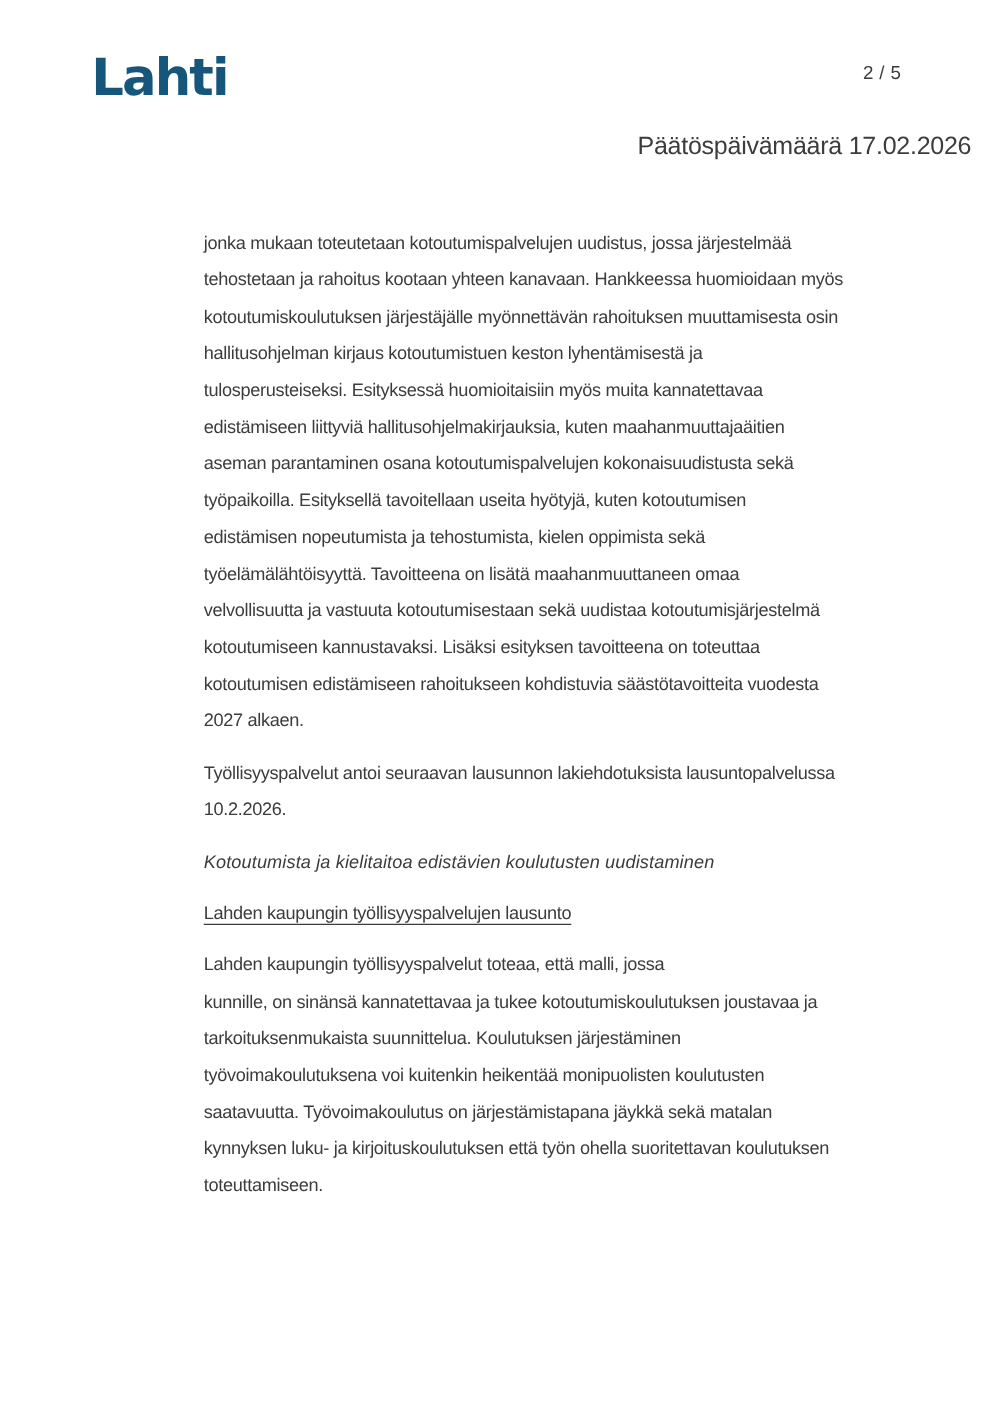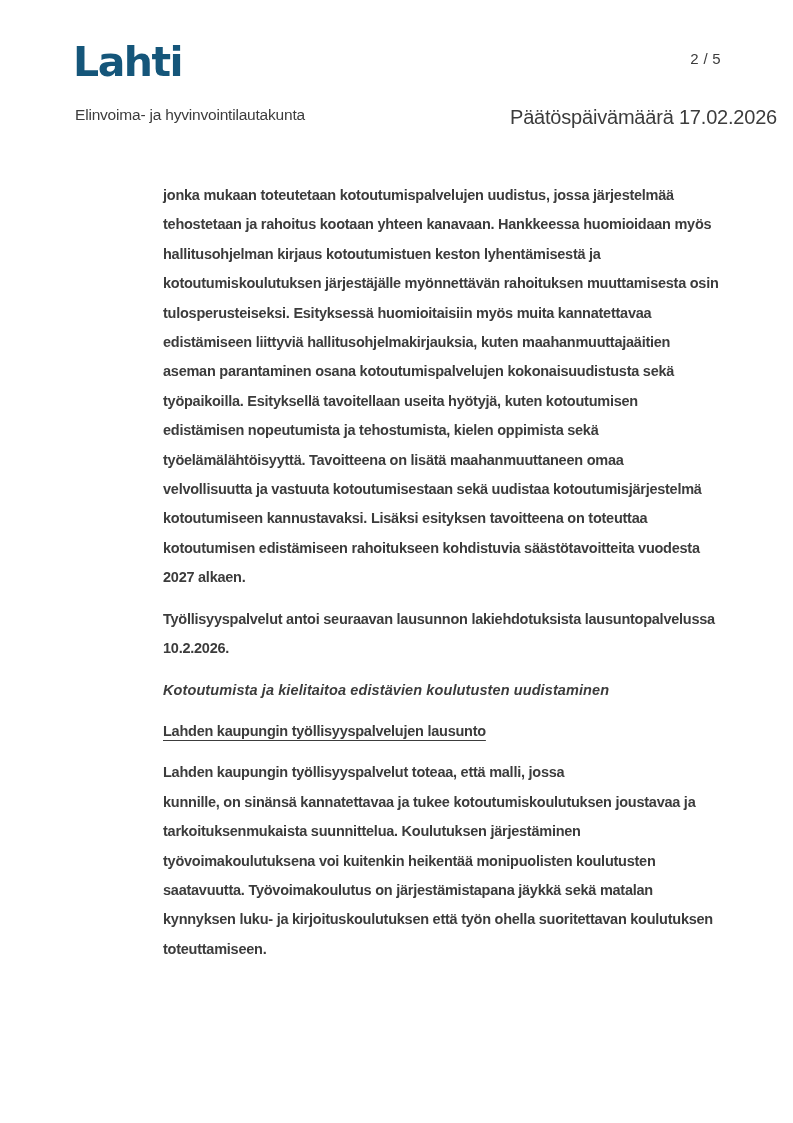--- a/index.html
+++ b/index.html
@@ -51,21 +51,20 @@
     letter-spacing: -0.2px;
   }
 
   .doc-body {
     position: absolute;
     left: 163px;
     top: 181px;
     width: 562px;
     font-size: 14.5px;
     letter-spacing: -0.25px;
-    font-weight: bold;
   }
 
   .para { margin: 0 0 12px 0; }
 
   .line {
     line-height: 29.4px;
     white-space: pre;
   }
 
   .para.italic .line {
@@ -80,30 +79,29 @@
 </style>
 </head>
 <body>
 
 <div class="page" style="color: rgb(60, 60, 60);">
 
   <div class="logo" style="color: rgb(21, 86, 122);">Lahti</div>
 
   <div class="page-num">2 / 5</div>
 
-  <div class="header-left">Elinvoima- ja hyvinvointilautakunta</div>
 
   <div class="header-right">Päätöspäivämäärä 17.02.2026</div>
 
   <div class="doc-body">
       <div class="para normal">
         <div class="line">jonka mukaan toteutetaan kotoutumispalvelujen uudistus, jossa järjestelmää</div>
         <div class="line">tehostetaan ja rahoitus kootaan yhteen kanavaan. Hankkeessa huomioidaan myös</div>
+        <div class="line">kotoutumiskoulutuksen järjestäjälle myönnettävän rahoituksen muuttamisesta osin</div>
         <div class="line">hallitusohjelman kirjaus kotoutumistuen keston lyhentämisestä ja</div>
-        <div class="line">kotoutumiskoulutuksen järjestäjälle myönnettävän rahoituksen muuttamisesta osin</div>
         <div class="line">tulosperusteiseksi. Esityksessä huomioitaisiin myös muita kannatettavaa</div>
         <div class="line">edistämiseen liittyviä hallitusohjelmakirjauksia, kuten maahanmuuttajaäitien</div>
         <div class="line">aseman parantaminen osana kotoutumispalvelujen kokonaisuudistusta sekä</div>
         <div class="line">työpaikoilla. Esityksellä tavoitellaan useita hyötyjä, kuten kotoutumisen</div>
         <div class="line">edistämisen nopeutumista ja tehostumista, kielen oppimista sekä</div>
         <div class="line">työelämälähtöisyyttä. Tavoitteena on lisätä maahanmuuttaneen omaa</div>
         <div class="line">velvollisuutta ja vastuuta kotoutumisestaan sekä uudistaa kotoutumisjärjestelmä</div>
         <div class="line">kotoutumiseen kannustavaksi. Lisäksi esityksen tavoitteena on toteuttaa</div>
         <div class="line">kotoutumisen edistämiseen rahoitukseen kohdistuvia säästötavoitteita vuodesta</div>
         <div class="line">2027 alkaen.</div>

